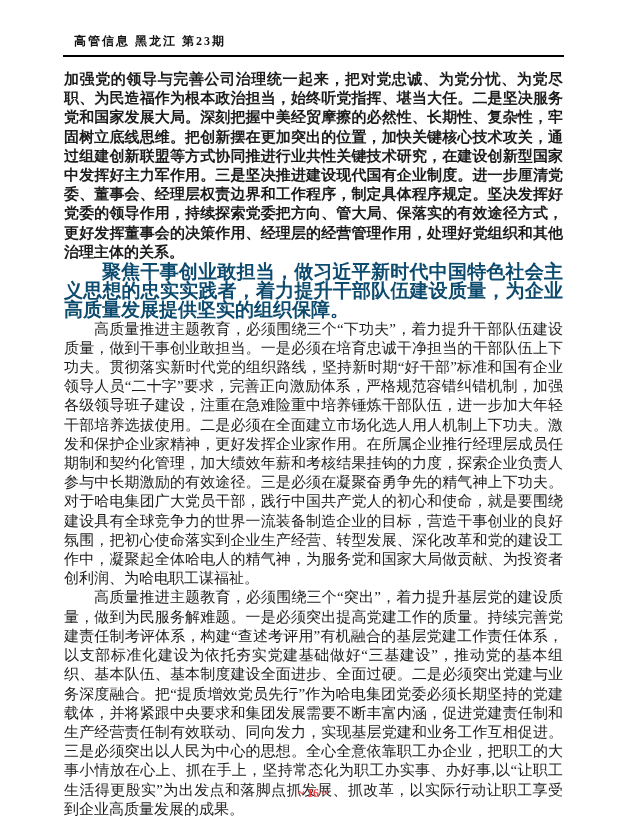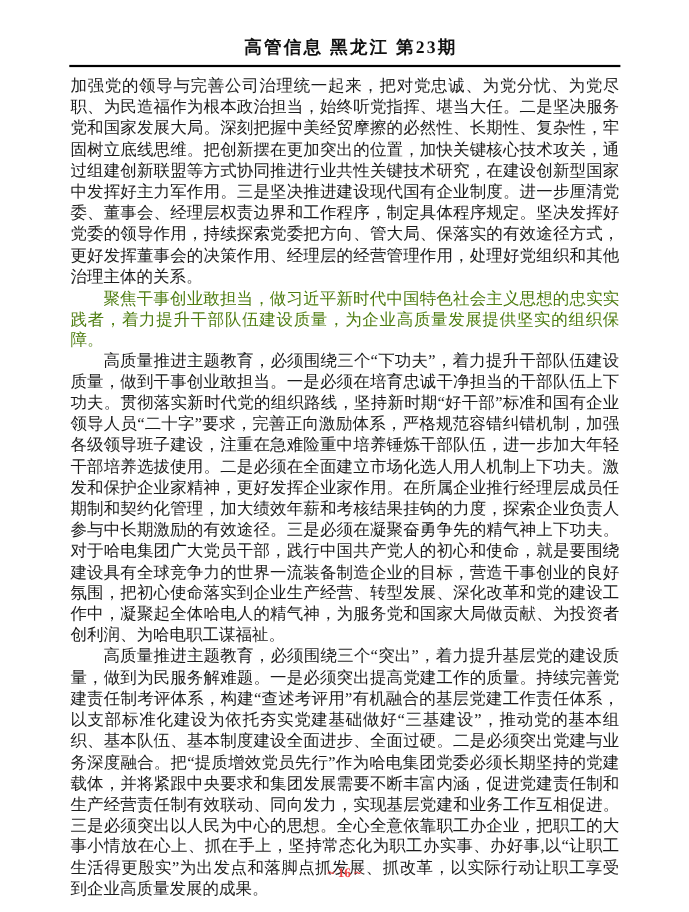--- a/index.html
+++ b/index.html
@@ -17,26 +17,25 @@
     font-family: "Liberation Serif", "DejaVu Serif", serif;
     color: #1c1c1c;
   }
   .header {
     position: absolute;
     left: 63px;
     right: 62px;
     top: 33px;
   }
   .header-title {
-    font-size: 16px;
+    font-size: 12px;
     font-weight: bold;
     letter-spacing: 2px;
     color: #111111;
     padding-left: 11px;
-    text-align: center;
   }
   .header-rule {
     margin-top: 5px;
     height: 0;
     border-bottom: 2px solid #000000;
   }
   .content {
     position: absolute;
     left: 64px;
     right: 63px;
@@ -47,26 +46,27 @@
     text-justify: inter-ideograph;
     color: #1c1c1c;
   }
   .content p {
     margin: 0;
     padding: 0;
     text-indent: 2em;
   }
   .content p.no-indent {
     text-indent: 0;
+    font-weight: bold;
   }
   .content p.bold {
-    font-weight: normal;
-    color: #4d7c0f;
+    font-weight: bold;
+    color: #0c4a6e;
     font-family: "Liberation Sans", "DejaVu Sans", sans-serif;
-    font-size: 15px;
+    font-size: 19px;
   }
   .footer {
     position: absolute;
     left: 0;
     right: 0;
     top: 786px;
     text-align: center;
     font-size: 12px;
     font-weight: bold;
     color: #ef4444;

